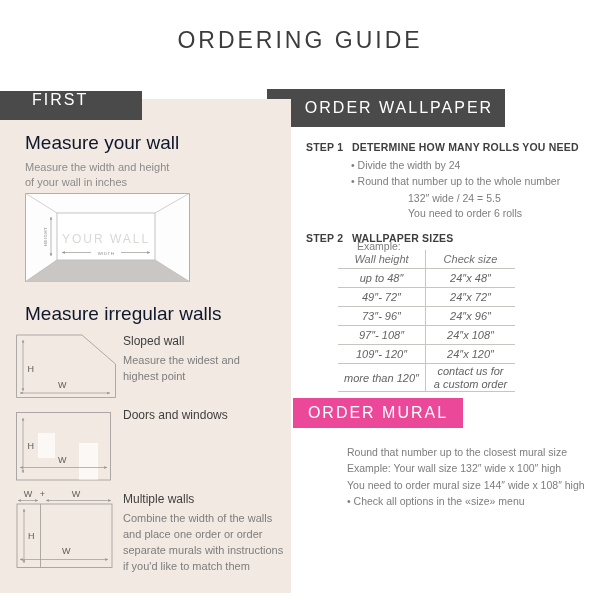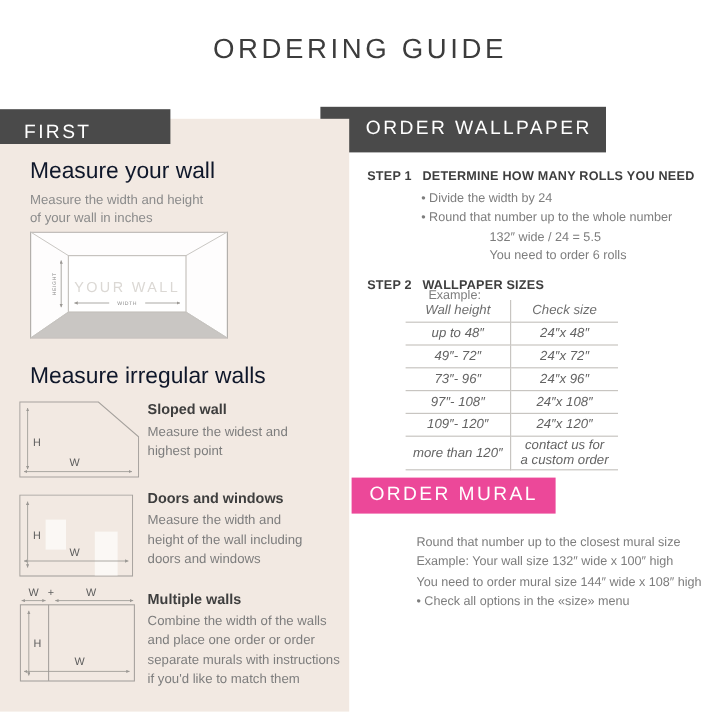--- a/index.html
+++ b/index.html
@@ -15,32 +15,32 @@
   }
   
   .wp-bar{
     left:267px;top:89px;width:238px;height:38px;background:#4a4a4a;z-index:1;
     display:flex;align-items:center;justify-content:center;
     padding-left:26px;box-sizing:border-box;
   }
   .beige-panel{left:0;top:99px;width:291px;height:494px;background:#f2e9e2;z-index:2;}
   .first-bar{
     left:0;top:91px;width:142px;height:29px;background:#4a4a4a;z-index:3;
-    display:flex;align-items:flex-end;padding-left:20px;box-sizing:border-box;
+    display:flex;align-items:flex-start;padding-left:32px;box-sizing:border-box;
   }
   .bar-text{color:#ffffff;font-size:16px;letter-spacing:2px;font-weight:400;}
   .mural-bar{
     left:293px;top:398px;width:170px;height:30px;background:#ec4899;z-index:1;
     display:flex;align-items:center;justify-content:center;
   }
   .z4{z-index:4;}
   
   .big-heading{font-size:19px;font-weight:500;color:#0f172a;white-space:nowrap;}
   .sub-gray{font-size:11px;color:#8b8b8b;line-height:15px;white-space:pre-line;}
-  .item-title{font-size:12px;font-weight:700;color:#3e3e3e;white-space:nowrap;}
+  .item-title{font-size:12px;font-weight:400;color:#3e3e3e;white-space:nowrap;}
   .item-desc{font-size:11px;color:#7d7d7d;line-height:16px;white-space:pre-line;}
   
   .step-label,.step-title{font-size:10.5px;font-weight:700;color:#3e3e3e;letter-spacing:0.2px;white-space:nowrap;}
   .body-line{font-size:10.5px;color:#7d7d7d;white-space:nowrap;}
   
   table.sizes{border-collapse:collapse;width:177px;table-layout:fixed;}
   table.sizes td,table.sizes th{
     font-size:11px;font-weight:400;color:#636363;text-align:center;vertical-align:middle;
     padding:0;height:18px;
   }
@@ -113,23 +113,20 @@
   <svg class="abs z4" style="left:16px;top:412px;" width="95" height="69" viewBox="0 0 95 69">
     <rect x="0.5" y="0.5" width="94" height="67.5" fill="none" stroke="#a5a19d" stroke-width="0.9"></rect>
     <rect x="22" y="21" width="17" height="25" fill="#fbf8f5"></rect>
     <rect x="63" y="31" width="19" height="36.5" fill="#fbf8f5"></rect>
     <line x1="7" y1="6" x2="7" y2="61" stroke="#9b9894" stroke-width="0.7" marker-start="url(#arw)" marker-end="url(#arw)"></line>
     <text x="11.5" y="37" class="hw">H</text>
     <line x1="4" y1="55.5" x2="91" y2="55.5" stroke="#9b9894" stroke-width="0.7" marker-start="url(#arw)" marker-end="url(#arw)"></line>
     <text x="42" y="51" class="hw">W</text>
   </svg>
   <div class="abs item-title z4" style="left:123px;top:408px;">Doors and windows</div>
-  <div class="abs item-desc z4" style="left:123px;top:426px;">Measure the width and
-height of the wall including
-doors and windows</div>
 
   <svg class="abs z4" style="left:16px;top:489px;" width="100" height="84" viewBox="0 0 100 84">
     <text x="12" y="8" text-anchor="middle" class="hw">W</text>
     <text x="26.5" y="8" text-anchor="middle" class="hw">+</text>
     <text x="60" y="8" text-anchor="middle" class="hw">W</text>
     <line x1="2" y1="11.5" x2="22" y2="11.5" stroke="#9b9894" stroke-width="0.7" marker-start="url(#arw)" marker-end="url(#arw)"></line>
     <line x1="30" y1="11.5" x2="95" y2="11.5" stroke="#9b9894" stroke-width="0.7" marker-start="url(#arw)" marker-end="url(#arw)"></line>
     <rect x="1" y="15" width="95" height="63.5" fill="none" stroke="#a5a19d" stroke-width="0.9"></rect>
     <line x1="24.5" y1="15" x2="24.5" y2="78.5" stroke="#a5a19d" stroke-width="0.9"></line>
     <line x1="8" y1="20" x2="8" y2="74" stroke="#9b9894" stroke-width="0.7" marker-start="url(#arw)" marker-end="url(#arw)"></line>

